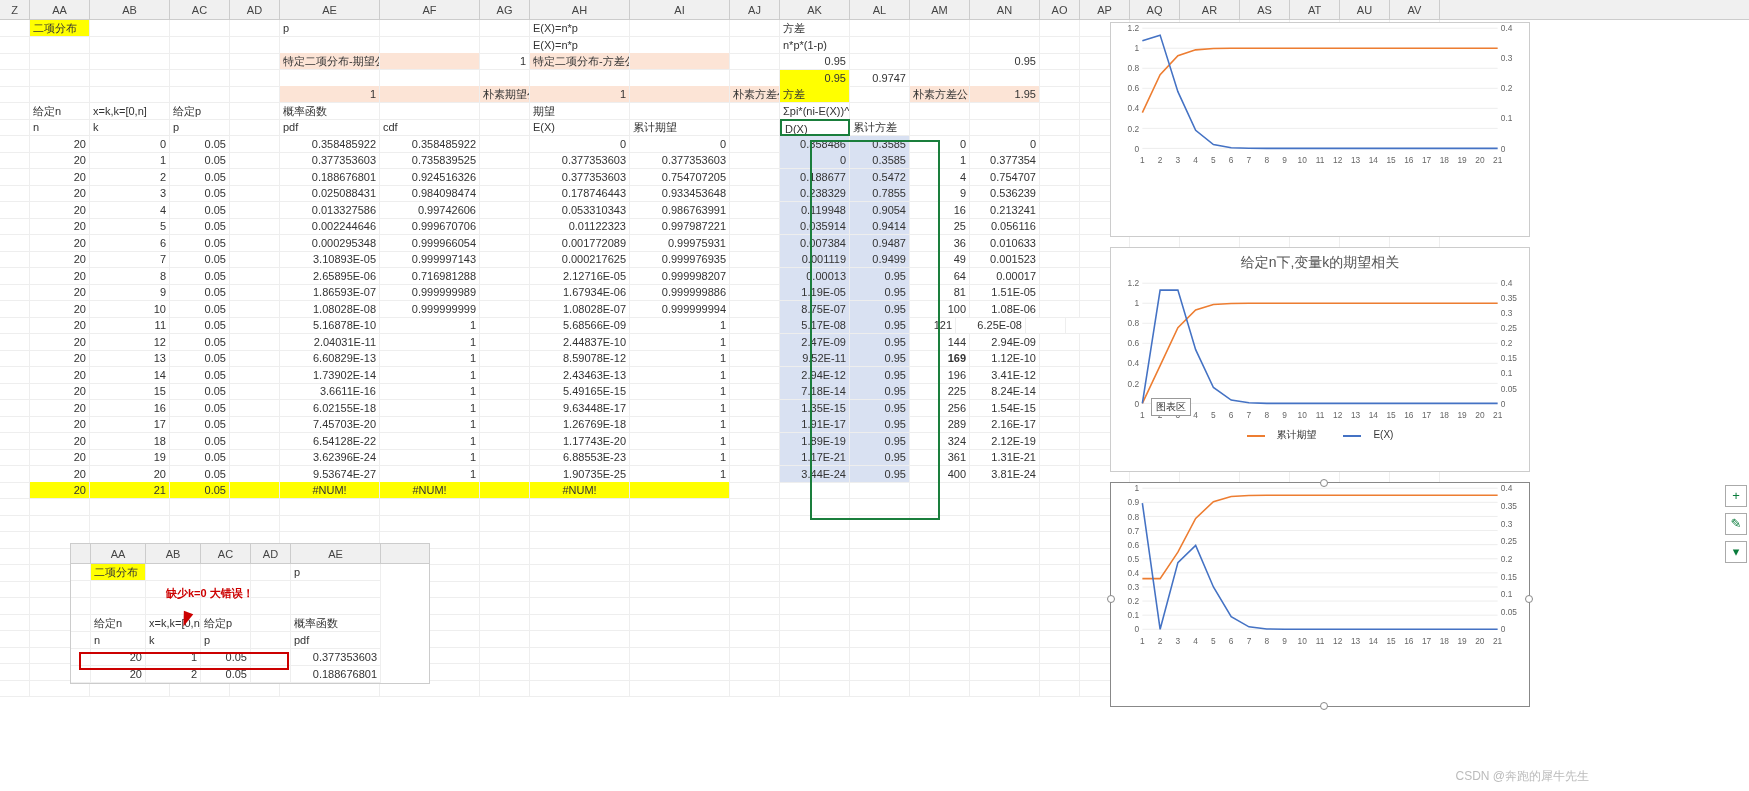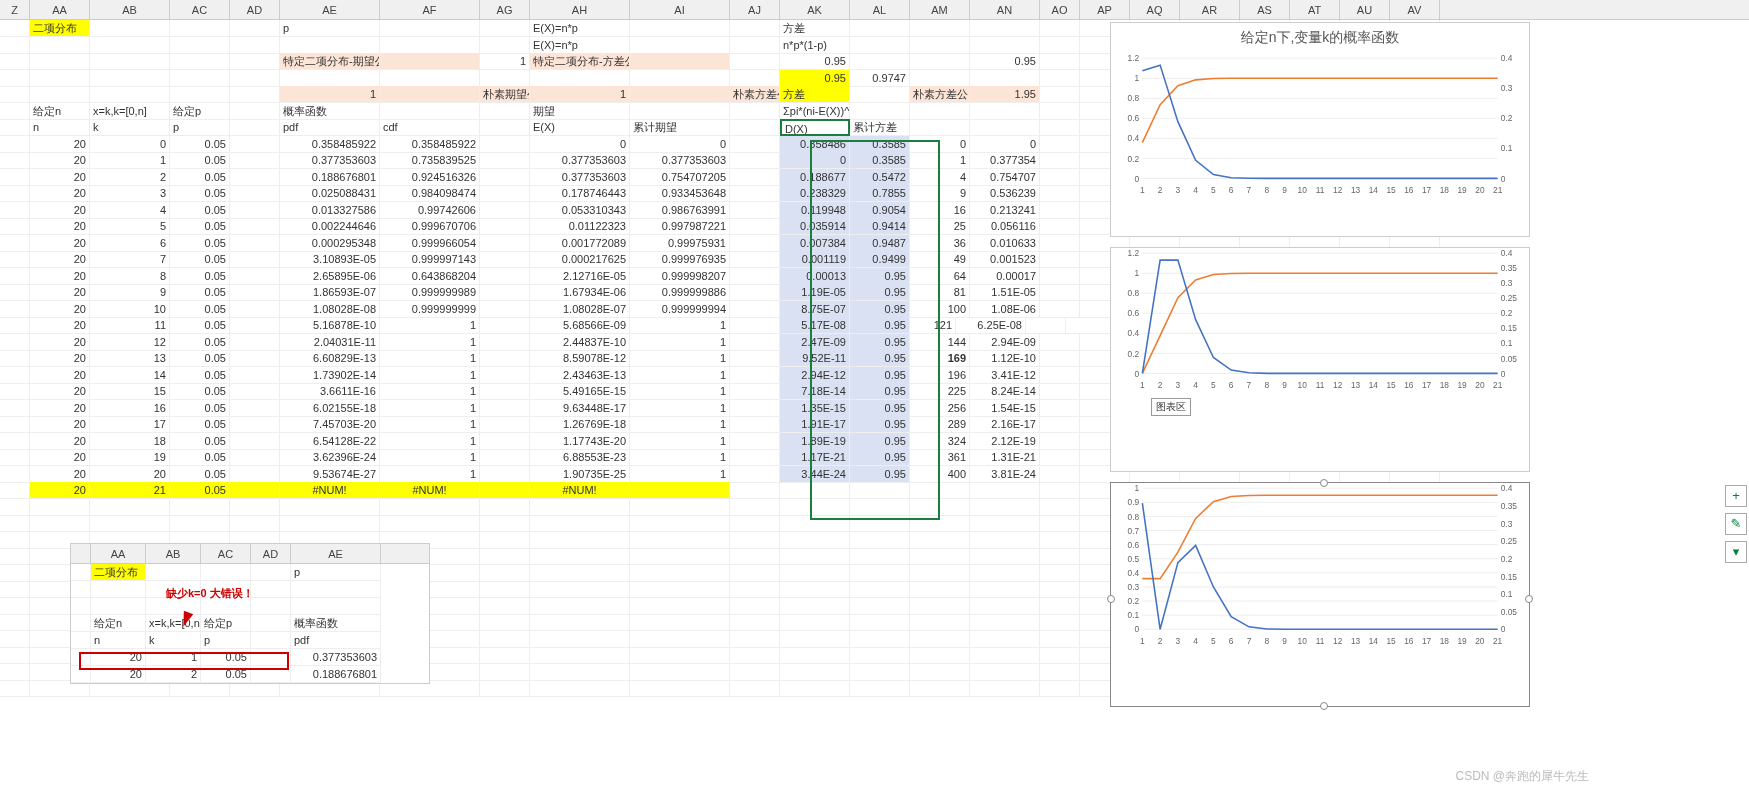--- a/index.html
+++ b/index.html
@@ -443,21 +443,21 @@
       <div class="cell" style="width: 50px;"></div>
       <div class="cell" style="width: 50px;"></div>
     </div>
     <div class="row">
       <div class="cell" style="width: 30px;"></div>
       <div class="cell r" style="width: 60px;">20</div>
       <div class="cell r" style="width: 80px;">8</div>
       <div class="cell r" style="width: 60px;">0.05</div>
       <div class="cell" style="width: 50px;"></div>
       <div class="cell r" style="width: 100px;">2.65895E-06</div>
-      <div class="cell r" style="width: 100px;">0.643868204</div>
+      <div class="cell r" style="width: 100px;">0.716981288</div>
       <div class="cell" style="width: 50px;"></div>
       <div class="cell r" style="width: 100px;">2.12716E-05</div>
       <div class="cell r" style="width: 100px;">0.999998207</div>
       <div class="cell" style="width: 50px;"></div>
       <div class="cell r lblue" style="width: 70px;">0.00013</div>
       <div class="cell r lblue" style="width: 60px;">0.95</div>
       <div class="cell r" style="width: 60px;">64</div>
       <div class="cell r" style="width: 70px;">0.00017</div>
       <div class="cell" style="width: 40px;"></div>
       <div class="cell" style="width: 50px;"></div>
@@ -1163,21 +1163,20 @@
         <div class="cell" style="width: 40px;"></div>
         <div class="cell r" style="width: 90px;">0.188676801</div>
       </div>
     </div>
   <div class="red-txt" style="position:absolute;top:42px;left:95px;">缺少k=0  大错误！</div>
   <div class="red-arrow" style="top:68px;left:110px;"></div>
   <div class="red-box" style="top:108px;left:8px;width:210px;height:18px;"></div>
 </div>
 
 <div class="chart" id="chart1" style="top:22px;left:1110px;height:215px;">
-  <div class="chart-title">给定n下,变量k的概率函数</div>
   <svg viewBox="0 0 400 140">
       <line x1="30" y1="120" x2="370" y2="120" stroke="#ddd" stroke-width="0.5"></line>
       <text x="27" y="123" text-anchor="end" font-size="8" fill="#666">0</text>
       <line x1="30" y1="100.83333333333333" x2="370" y2="100.83333333333333" stroke="#ddd" stroke-width="0.5"></line>
       <text x="27" y="103.83333333333333" text-anchor="end" font-size="8" fill="#666">0.2</text>
       <line x1="30" y1="81.66666666666666" x2="370" y2="81.66666666666666" stroke="#ddd" stroke-width="0.5"></line>
       <text x="27" y="84.66666666666666" text-anchor="end" font-size="8" fill="#666">0.4</text>
       <line x1="30" y1="62.5" x2="370" y2="62.5" stroke="#ddd" stroke-width="0.5"></line>
       <text x="27" y="65.5" text-anchor="end" font-size="8" fill="#666">0.6</text>
       <line x1="30" y1="43.33333333333333" x2="370" y2="43.33333333333333" stroke="#ddd" stroke-width="0.5"></line>
@@ -1211,20 +1210,21 @@
       <text x="319" y="134" text-anchor="middle" font-size="8" fill="#666">18</text>
       <text x="336" y="134" text-anchor="middle" font-size="8" fill="#666">19</text>
       <text x="353" y="134" text-anchor="middle" font-size="8" fill="#666">20</text>
       <text x="370" y="134" text-anchor="middle" font-size="8" fill="#666">21</text>
       <path d="M30 85.69166666666666 L47 49.466666666666654 L64 31.354166666666657 L81 25.69999999999999 L98 24.454166666666666 L115 24.166666666666657 L132 24.166666666666657 L149 24.166666666666657 L166 24.166666666666657 L183 24.166666666666657 L200 24.166666666666657 L217.00000000000003 24.166666666666657 L234 24.166666666666657 L251 24.166666666666657 L268 24.166666666666657 L285 24.166666666666657 L302 24.166666666666657 L319 24.166666666666657 L336 24.166666666666657 L353 24.166666666666657 L370 24.166666666666657 " fill="none" stroke="#ed7d31" stroke-width="1.5"></path>
       <path d="M30 17.075000000000017 L47 11.612499999999997 L64 65.6625 L81 102.75 L98 116.2625 L115 119.425 L132 119.91375 L149 120 L166 120 L183 120 L200 120 L217.00000000000003 120 L234 120 L251 120 L268 120 L285 120 L302 120 L319 120 L336 120 L353 120 L370 120 " fill="none" stroke="#4472c4" stroke-width="1.5"></path>
     </svg>
 </div>
 
 <div class="chart" id="chart2" style="top:247px;left:1110px;height:225px;">
+  <div class="chart-title">给定n下,变量k的期望相关</div>
   <svg viewBox="0 0 400 140">
       <line x1="30" y1="120" x2="370" y2="120" stroke="#ddd" stroke-width="0.5"></line>
       <text x="27" y="123" text-anchor="end" font-size="8" fill="#666">0</text>
       <line x1="30" y1="100.83333333333333" x2="370" y2="100.83333333333333" stroke="#ddd" stroke-width="0.5"></line>
       <text x="27" y="103.83333333333333" text-anchor="end" font-size="8" fill="#666">0.2</text>
       <line x1="30" y1="81.66666666666666" x2="370" y2="81.66666666666666" stroke="#ddd" stroke-width="0.5"></line>
       <text x="27" y="84.66666666666666" text-anchor="end" font-size="8" fill="#666">0.4</text>
       <line x1="30" y1="62.5" x2="370" y2="62.5" stroke="#ddd" stroke-width="0.5"></line>
       <text x="27" y="65.5" text-anchor="end" font-size="8" fill="#666">0.6</text>
       <line x1="30" y1="43.33333333333333" x2="370" y2="43.33333333333333" stroke="#ddd" stroke-width="0.5"></line>
@@ -1260,20 +1260,24 @@
       <text x="285" y="134" text-anchor="middle" font-size="8" fill="#666">16</text>
       <text x="302" y="134" text-anchor="middle" font-size="8" fill="#666">17</text>
       <text x="319" y="134" text-anchor="middle" font-size="8" fill="#666">18</text>
       <text x="336" y="134" text-anchor="middle" font-size="8" fill="#666">19</text>
       <text x="353" y="134" text-anchor="middle" font-size="8" fill="#666">20</text>
       <text x="370" y="134" text-anchor="middle" font-size="8" fill="#666">21</text>
       <path d="M30 120 L47 83.87083333333334 L64 47.64583333333333 L81 30.58749999999999 L98 25.412499999999994 L115 24.358333333333334 L132 24.166666666666657 L149 24.166666666666657 L166 24.166666666666657 L183 24.166666666666657 L200 24.166666666666657 L217.00000000000003 24.166666666666657 L234 24.166666666666657 L251 24.166666666666657 L268 24.166666666666657 L285 24.166666666666657 L302 24.166666666666657 L319 24.166666666666657 L336 24.166666666666657 L353 24.166666666666657 L370 24.166666666666657 " fill="none" stroke="#ed7d31" stroke-width="1.5"></path>
       <path d="M30 120 L47 11.612499999999997 L64 11.612499999999997 L81 68.53750000000001 L98 104.7625 L115 116.8375 L132 119.425 L149 120 L166 120 L183 120 L200 120 L217.00000000000003 120 L234 120 L251 120 L268 120 L285 120 L302 120 L319 120 L336 120 L353 120 L370 120 " fill="none" stroke="#4472c4" stroke-width="1.5"></path>
     </svg>
   <div class="tooltip" style="top:150px;left:40px;">图表区</div>
+  <div class="legend">
+    <span><span class="lg-line or"></span><span>累计期望</span></span>
+    <span><span class="lg-line bl"></span><span>E(X)</span></span>
+  </div>
 </div>
 
 <div class="chart" id="chart3" style="top:482px;left:1110px;height:225px;border-color:#888;">
   <div class="chart-handle" style="top:-4px;left:50%;"></div>
   <div class="chart-handle" style="bottom:-4px;left:50%;"></div>
   <div class="chart-handle" style="top:50%;left:-4px;"></div>
   <div class="chart-handle" style="top:50%;right:-4px;"></div>
   <svg viewBox="0 0 400 160">
       <line x1="30" y1="140" x2="370" y2="140" stroke="#ddd" stroke-width="0.5"></line>
       <text x="27" y="143" text-anchor="end" font-size="8" fill="#666">0</text>

